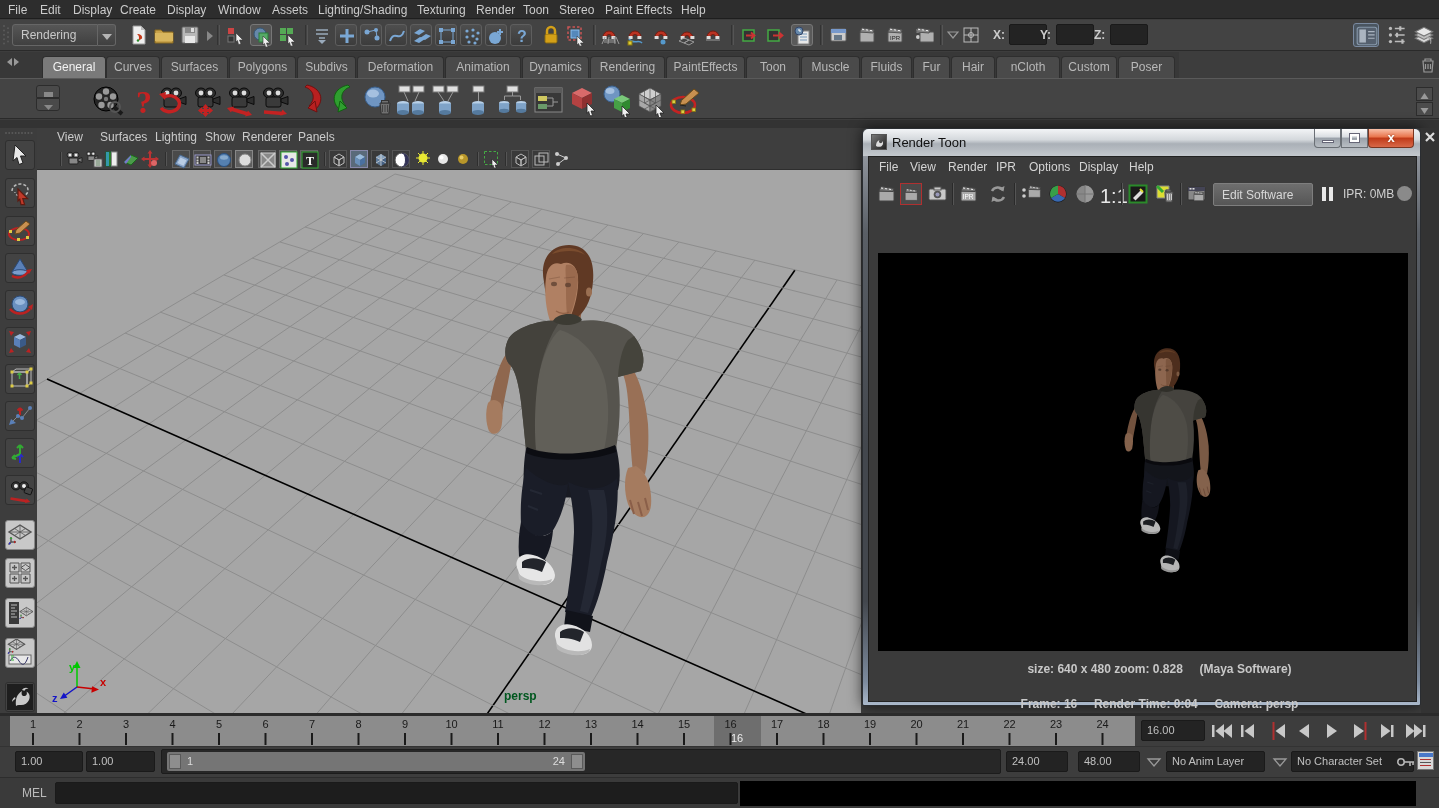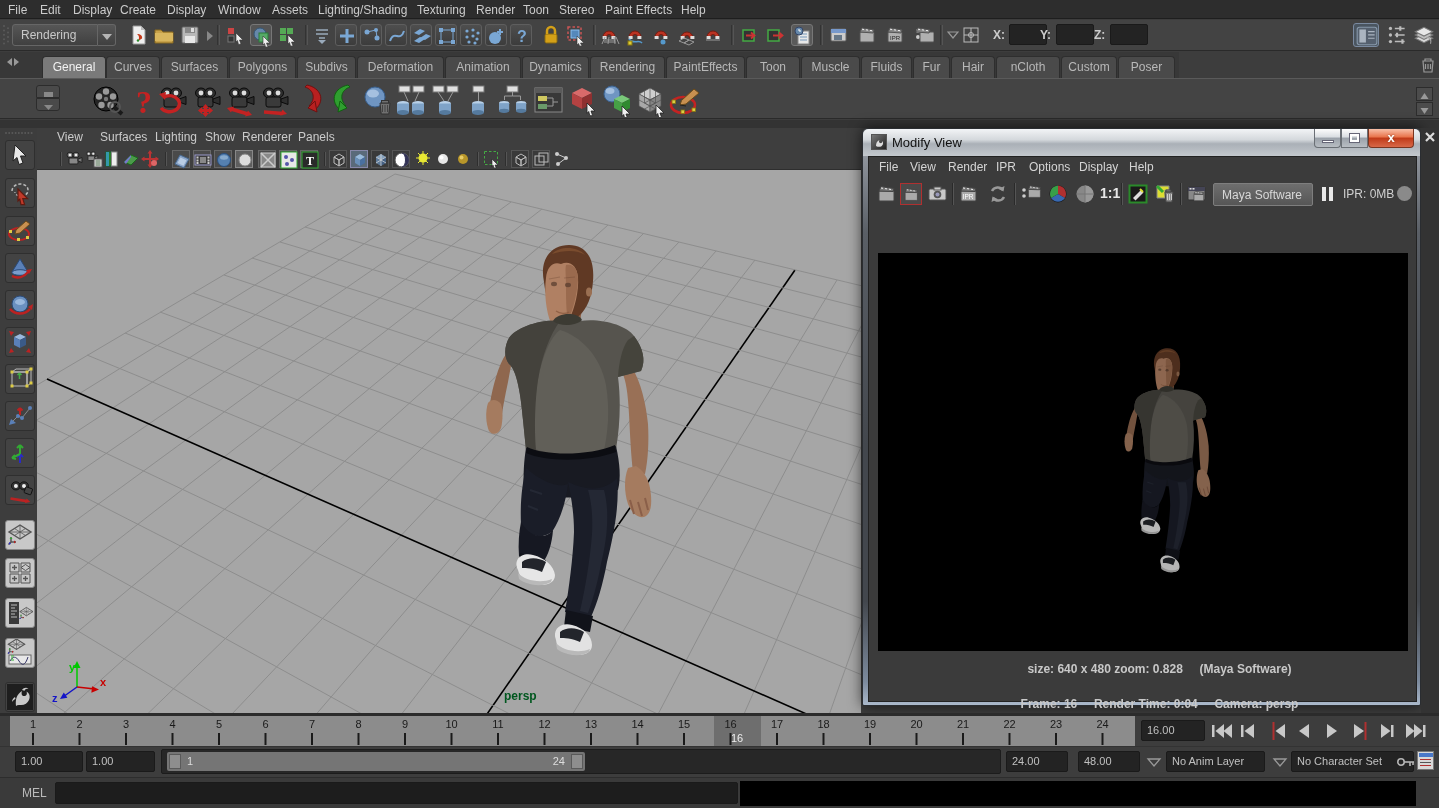--- a/index.html
+++ b/index.html
@@ -925,21 +925,21 @@
         <use href="#char"></use>
       </svg>
       <div class="abs" id="persplabel">persp</div>
   </div>
 
   <div class="abs" id="rwin">
     <div id="rtitle">
       <div style="position:absolute;left:8px;top:5px;width:16px;height:16px;background:linear-gradient(135deg,#777,#222);border:1px solid #555"><svg width="14" height="14" viewBox="0 0 14 14">
             <path d="M4 11 c0 -3 1 -5 3.5 -6 c-1 1.5 -0.5 2.5 0.5 3 c1.5 0.5 2.5 -0.5 2 -2 c1 1 1.5 2.5 0.5 4 c-1 2 -4 2.5 -6.5 1z" fill="#ddd"></path>
           </svg></div>
-      <span class="txt">Modify View</span>
+      <span class="txt">Render Toon</span>
       <div style="position:absolute;left:451px;top:0;width:27px;height:19px;background:linear-gradient(#fdfdfd,#d9dde1 45%,#9aa1a9 50%,#b8bdc3);border:1px solid #6a6f75;border-top:none;border-radius:0 0 4px 4px">
           <div style="position:absolute;left:7px;top:11px;width:12px;height:3px;background:#fff;border:1px solid #667"></div>
         </div>
       <div style="position:absolute;left:478px;top:0;width:27px;height:19px;background:linear-gradient(#fdfdfd,#d9dde1 45%,#9aa1a9 50%,#b8bdc3);border:1px solid #6a6f75;border-top:none">
           <div style="position:absolute;left:8px;top:5px;width:9px;height:8px;border:2px solid #fff;outline:1px solid #667"></div>
         </div>
       <div style="position:absolute;left:505px;top:0;width:46px;height:19px;background:linear-gradient(#f8c0a8,#e8734a 45%,#c03a18 50%,#d86848);border:1px solid #7a3520;border-top:none;border-radius:0 0 4px 4px;color:#fff;font-weight:bold;font-size:13px;text-align:center;line-height:17px;text-shadow:0 0 2px #803010">x</div>
     </div>
     <div id="rcontent">
       <div id="rmenu">
@@ -1007,21 +1007,21 @@
               <circle cx="11" cy="11" r="8.5" fill="#151515"></circle>
               <path d="M11 11 L11 2.5 A8.5 8.5 0 0 1 18 15z" fill="#b03030"></path>
               <path d="M11 11 L18 15 A8.5 8.5 0 0 1 4 15z" fill="#3868b0"></path>
               <path d="M11 11 L4 15 A8.5 8.5 0 0 1 11 2.5z" fill="#38a048"></path>
             </svg></div>
           <div class="abs" style="left:205px;top:3px;width:22px;height:22px"><svg width="22" height="22" viewBox="0 0 22 22">
               <circle cx="11" cy="11" r="8.5" fill="#888"></circle>
               <path d="M11 2.5 A8.5 8.5 0 0 1 11 19.5z" fill="#999"></path>
               <path d="M2.5 11 h17 M11 2.5 v17" stroke="#777"></path>
             </svg></div>
-          <span class="abs" style="left:231px;top:5px;color:#e8e8e8;font-size:14px;font-weight:bold">1:1</span>
+          <span class="abs" style="left:231px;top:5px;color:#e8e8e8;font-size:20px;font-weight:normal">1:1</span>
           <div class="abs" style="left:252px;top:3px;width:2px;height:22px;border-left:1px solid #2a2a2a;border-right:1px solid #555"></div>
           <div class="abs" style="left:258px;top:3px;width:22px;height:22px"><svg width="22" height="22" viewBox="0 0 22 22">
               <rect x="2.5" y="2.5" width="17" height="17" fill="#1a1a1a" stroke="#2a8a2a" stroke-width="2"></rect>
               <path d="M6 15 l8 -8 2.5 2.5 -8 8z" fill="#ddd"></path>
               <path d="M13 6 l3 3" stroke="#dd3" stroke-width="2"></path>
             </svg></div>
           <div class="abs" style="left:285px;top:3px;width:22px;height:22px"><svg width="22" height="22" viewBox="0 0 22 22">
               <path d="M3 3 h12 v4 h-4 v8 h-8z" fill="#dd3" stroke="#888"></path>
               <path d="M3 3 l6 6" stroke="#3a3" stroke-width="3"></path>
               <path d="M11 9 h8 l-1 10 h-6z M12 7 h5 v2 h-5z" fill="#888" stroke="#444"></path>
@@ -1036,21 +1036,21 @@
                 <rect x="6.5" y="5" width="2" height="1.6"></rect>
               </g>
               <g transform="translate(6,6) scale(0.65)">
                 <rect x="3" y="8" width="15" height="10" rx="1" fill="#aaa" stroke="#444"></rect>
                 <path d="M3 8 l2 -4.5 13 2 -1 3z" fill="#777" stroke="#444"></path>
                 <g stroke="#eee" stroke-width="1">
                   <path d="M5 5 l2 0.3 M9 5.6 l2 0.3 M13 6.2 l2 0.3"></path>
                 </g>
               </g>
             </svg></div>
-          <div class="abs" style="left:344px;top:3px;width:100px;height:23px;background:linear-gradient(#6e6e6e,#565656);border:1px solid #7e7e7e;border-radius:2px;color:#d8d8d8;font-size:12px;line-height:22px;padding-left:8px">Maya Software</div>
+          <div class="abs" style="left:344px;top:3px;width:100px;height:23px;background:linear-gradient(#6e6e6e,#565656);border:1px solid #7e7e7e;border-radius:2px;color:#d8d8d8;font-size:12px;line-height:22px;padding-left:8px">Edit Software</div>
           <div class="abs" style="left:452px;top:7px;width:14px;height:14px">
             <div style="position:absolute;left:1px;width:4px;height:14px;background:#e8e8e8"></div>
             <div style="position:absolute;left:8px;width:4px;height:14px;background:#e8e8e8"></div>
           </div>
           <span class="abs" style="left:474px;top:7px;color:#d0d0d0;font-size:12px;white-space:nowrap">IPR: 0MB</span>
           <div class="abs" style="left:528px;top:6px;width:15px;height:15px;border-radius:50%;background:#8a8a8a"></div>
         </div>
       <div id="rimg">
           <svg style="position:absolute;left:0;top:0;filter:brightness(0.8)" width="530" height="398" viewBox="0 0 530 398">
             <g transform="translate(-6.3,-38.4) scale(0.52,0.546)">

